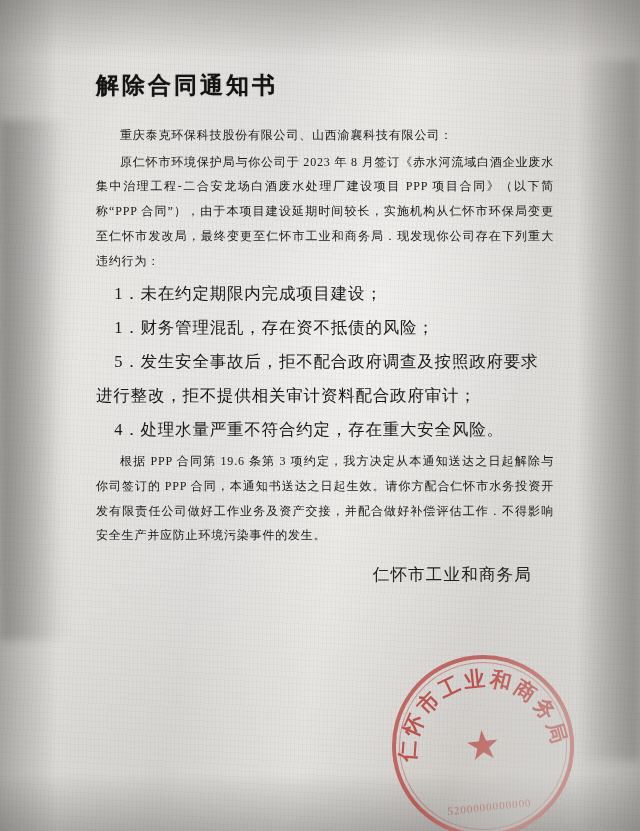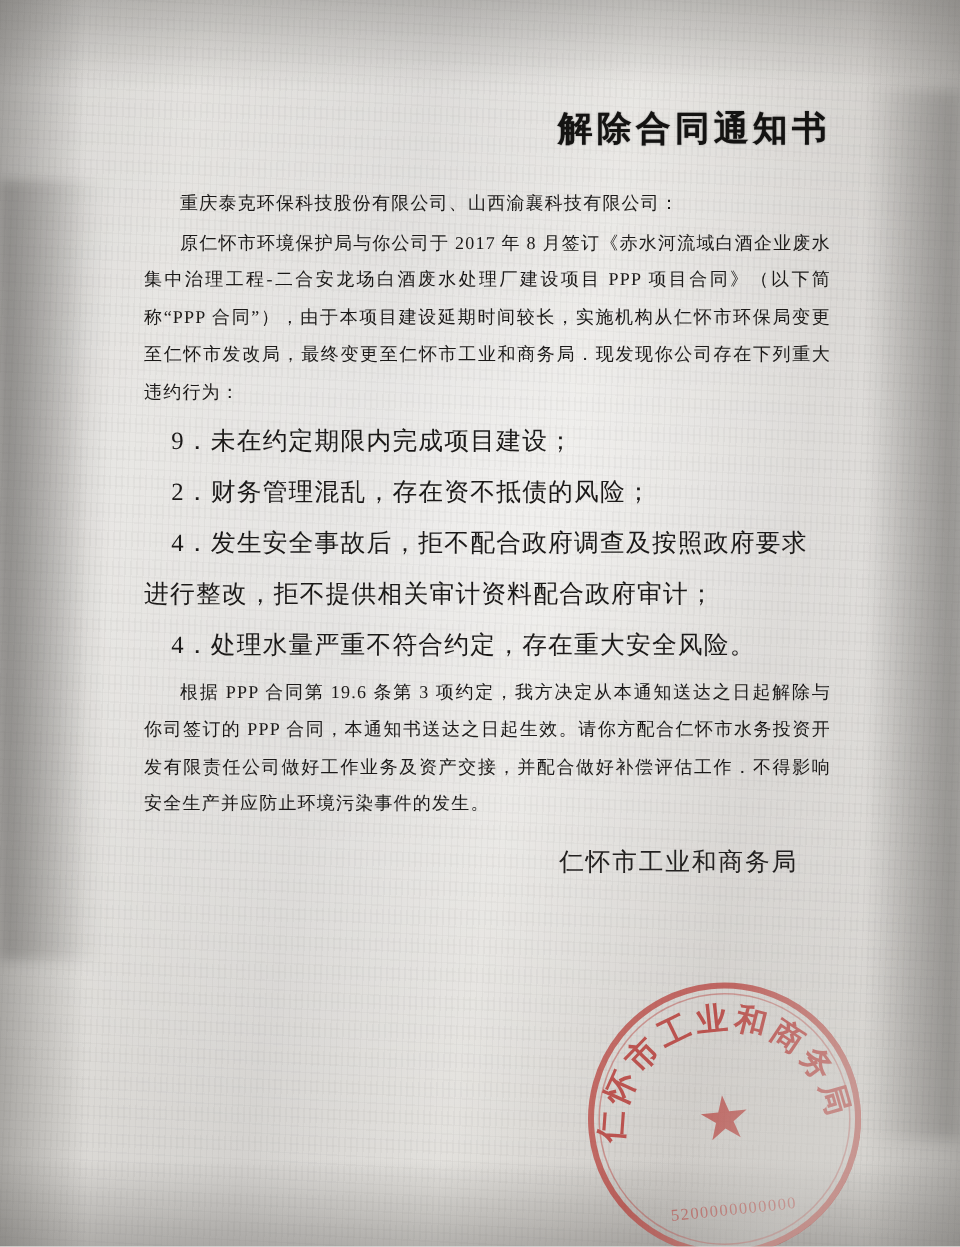--- a/index.html
+++ b/index.html
@@ -62,21 +62,21 @@
   }
 
   .content {
     position: relative;
     z-index: 3;
     padding: 0 86px 0 96px;
     color: #1d1b19;
   }
 
   .doc-title {
-    text-align: right;
+    text-align: left;
     font-size: 23px;
     font-weight: bold;
     letter-spacing: 3px;
     margin: 70px 0 22px 0;
     color: #141312;
     text-shadow: 0 0 1px rgba(0,0,0,0.5);
   }
 
   .para {
     font-size: 12px;
@@ -192,26 +192,26 @@
   <div class="grain"></div>
   <div class="smudge-left"></div>
   <div class="smudge-right"></div>
   <div class="vignette"></div>
 
   <div class="content">
     <div class="doc-title">解除合同通知书</div>
 
     <p class="para indent">重庆泰克环保科技股份有限公司、山西渝襄科技有限公司：</p>
 
-    <p class="para indent">原仁怀市环境保护局与你公司于 2017 年 8 月签订《赤水河流域白酒企业废水集中治理工程-二合安龙场白酒废水处理厂建设项目 PPP 项目合同》（以下简称“PPP 合同”），由于本项目建设延期时间较长，实施机构从仁怀市环保局变更至仁怀市发改局，最终变更至仁怀市工业和商务局．现发现你公司存在下列重大违约行为：</p>
+    <p class="para indent">原仁怀市环境保护局与你公司于 2023 年 8 月签订《赤水河流域白酒企业废水集中治理工程-二合安龙场白酒废水处理厂建设项目 PPP 项目合同》（以下简称“PPP 合同”），由于本项目建设延期时间较长，实施机构从仁怀市环保局变更至仁怀市发改局，最终变更至仁怀市工业和商务局．现发现你公司存在下列重大违约行为：</p>
 
     <ul class="list">
-      <li>9．未在约定期限内完成项目建设；</li>
-      <li>2．财务管理混乱，存在资不抵债的风险；</li>
-      <li>4．发生安全事故后，拒不配合政府调查及按照政府要求进行整改，拒不提供相关审计资料配合政府审计；</li>
+      <li>1．未在约定期限内完成项目建设；</li>
+      <li>1．财务管理混乱，存在资不抵债的风险；</li>
+      <li>5．发生安全事故后，拒不配合政府调查及按照政府要求进行整改，拒不提供相关审计资料配合政府审计；</li>
       <li>4．处理水量严重不符合约定，存在重大安全风险。</li>
     </ul>
 
     <p class="para indent">根据 PPP 合同第 19.6 条第 3 项约定，我方决定从本通知送达之日起解除与你司签订的 PPP 合同，本通知书送达之日起生效。请你方配合仁怀市水务投资开发有限责任公司做好工作业务及资产交接，并配合做好补偿评估工作．不得影响安全生产并应防止环境污染事件的发生。</p>
 
     <div class="sign-block">
       <div class="sign-line">仁怀市工业和商务局</div>
 
     </div>
   </div>

